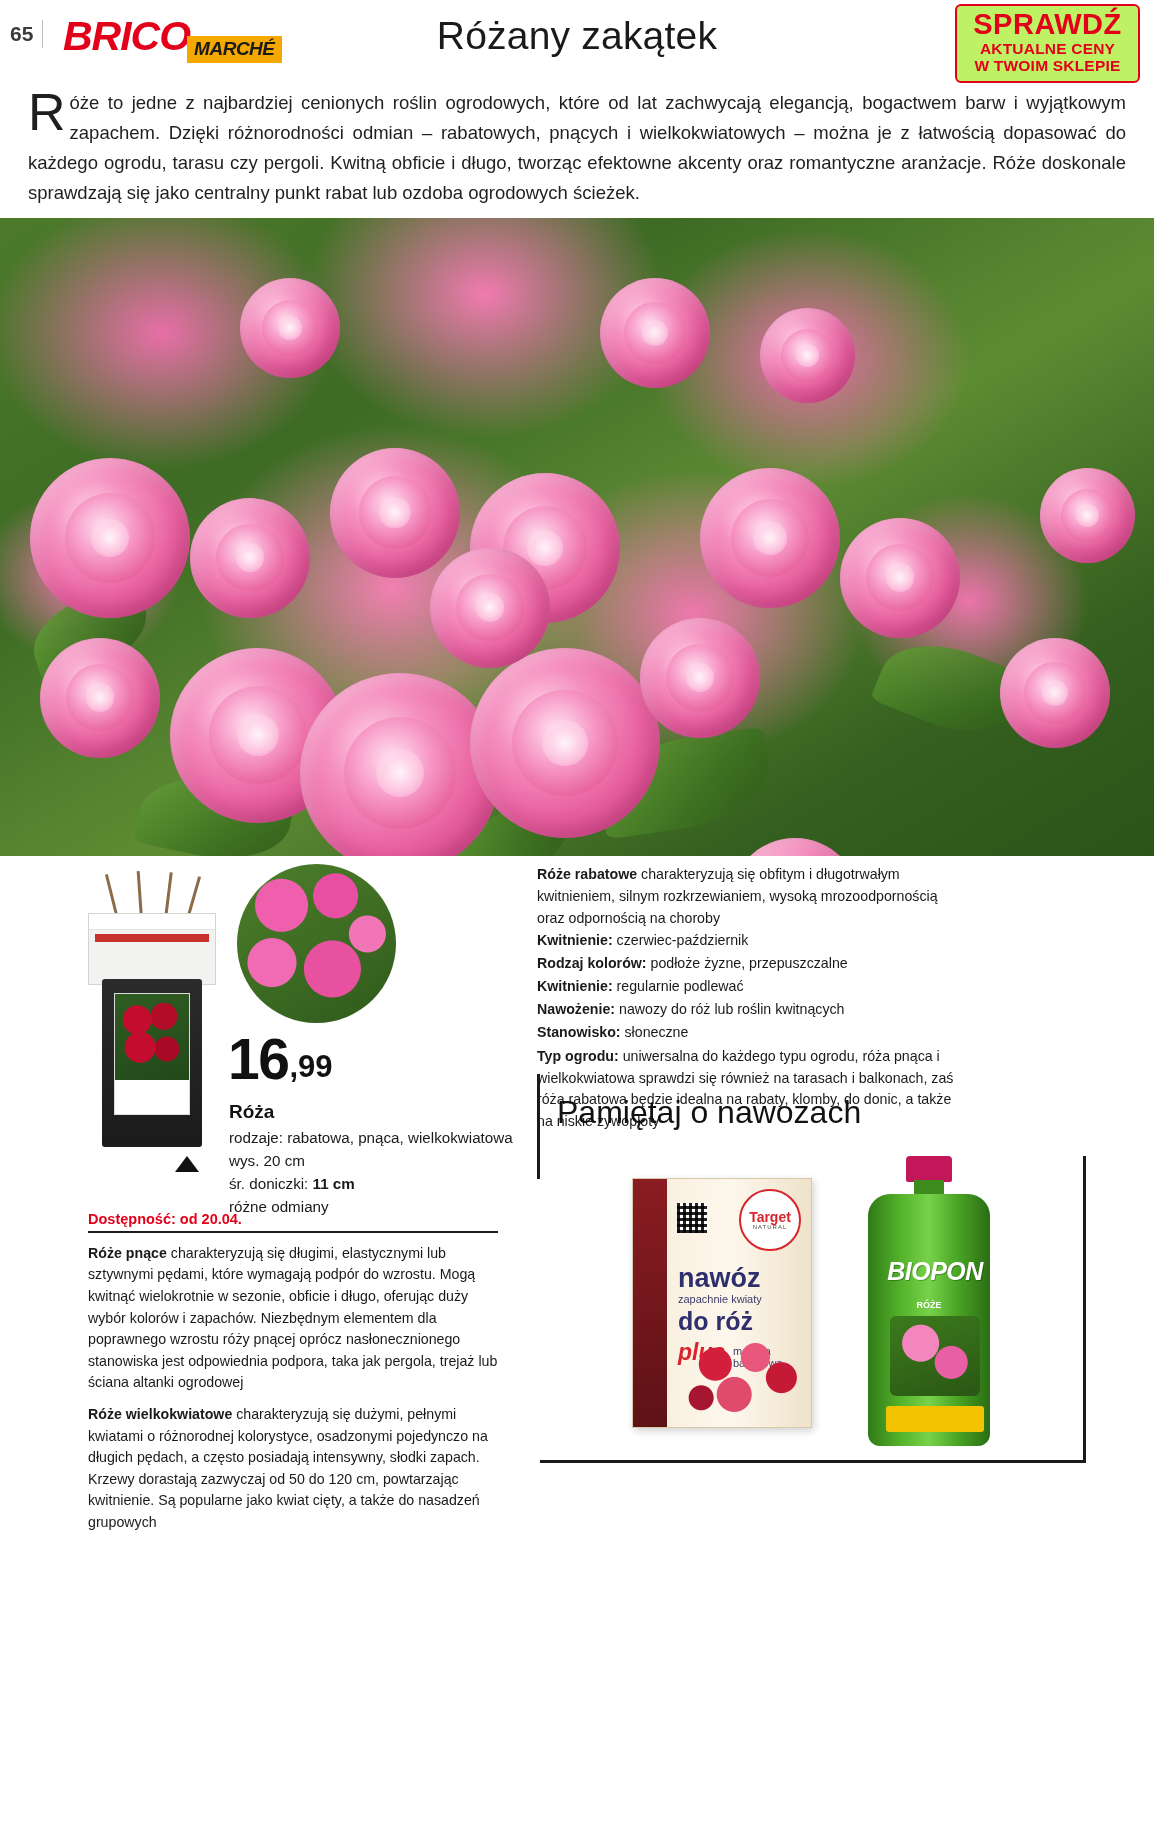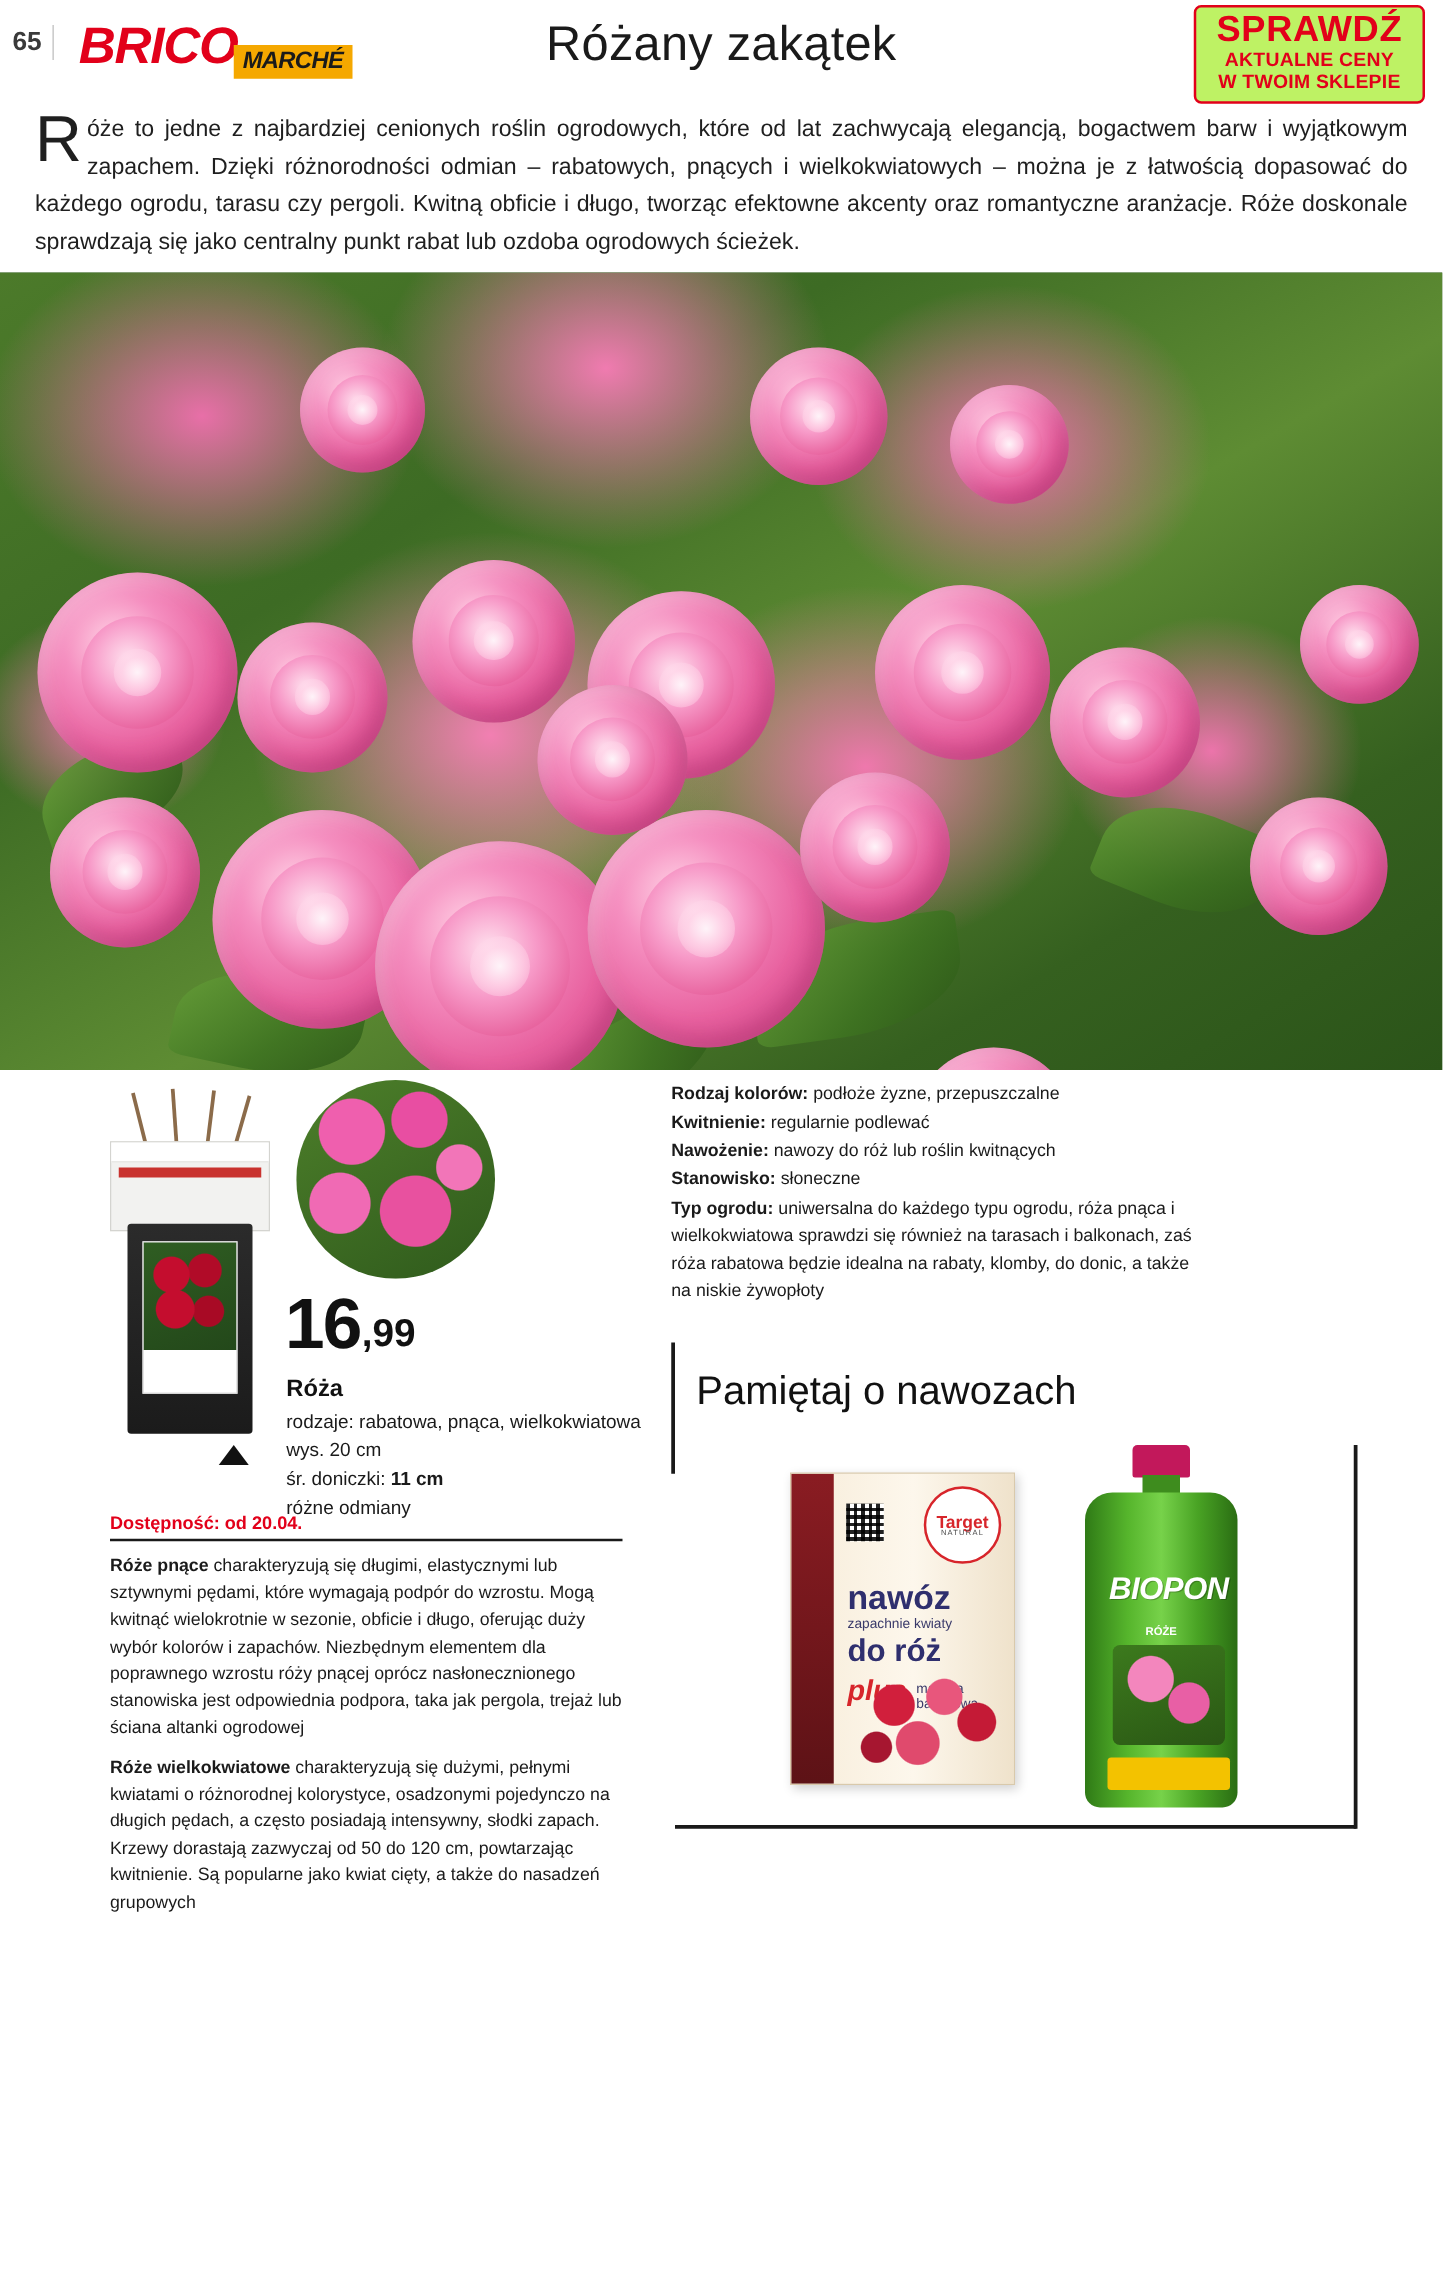--- a/index.html
+++ b/index.html
@@ -576,20 +576,22 @@
     <div>różne odmiany</div>
   </div>
 
   <div class="avail">
     <span class="avail-title">Dostępność: od 20.04.</span>
     <p><b>Róże pnące</b><span> charakteryzują się długimi, elastycznymi lub sztywnymi pędami, które wymagają podpór do wzrostu. Mogą kwitnąć wielokrotnie w sezonie, obficie i długo, oferując duży wybór kolorów i zapachów. Niezbędnym elementem dla poprawnego wzrostu róży pnącej oprócz nasłonecznionego stanowiska jest odpowiednia podpora, taka jak pergola, trejaż lub ściana altanki ogrodowej</span></p>
     <p><b>Róże wielkokwiatowe</b><span> charakteryzują się dużymi, pełnymi kwiatami o różnorodnej kolorystyce, osadzonymi pojedynczo na długich pędach, a często posiadają intensywny, słodki zapach. Krzewy dorastają zazwyczaj od 50 do 120 cm, powtarzając kwitnienie. Są popularne jako kwiat cięty, a także do nasadzeń grupowych</span></p>
   </div>
 
   <div class="info-box">
+    <p class="lead"><b>Róże rabatowe</b><span> charakteryzują się obfitym i długotrwałym kwitnieniem, silnym rozkrzewianiem, wysoką mrozoodpornością oraz odpornością na choroby</span></p>
+    <div class="spec"><b>Kwitnienie:</b><span> czerwiec-październik</span></div>
     <div class="spec"><b>Rodzaj kolorów:</b><span> podłoże żyzne, przepuszczalne</span></div>
     <div class="spec"><b>Kwitnienie:</b><span> regularnie podlewać</span></div>
     <div class="spec"><b>Nawożenie:</b><span> nawozy do róż lub roślin kwitnących</span></div>
     <div class="spec"><b>Stanowisko:</b><span> słoneczne</span></div>
     <p class="tail"><b>Typ ogrodu:</b><span> uniwersalna do każdego typu ogrodu, róża pnąca i wielkokwiatowa sprawdzi się również na tarasach i balkonach, zaś róża rabatowa będzie idealna na rabaty, klomby, do donic, a także na niskie żywopłoty</span></p>
   </div>
 
   <div class="pamietaj-rule"></div>
   <div class="pamietaj-title">Pamiętaj o nawozach</div>
   <div class="fert-hline"></div>

